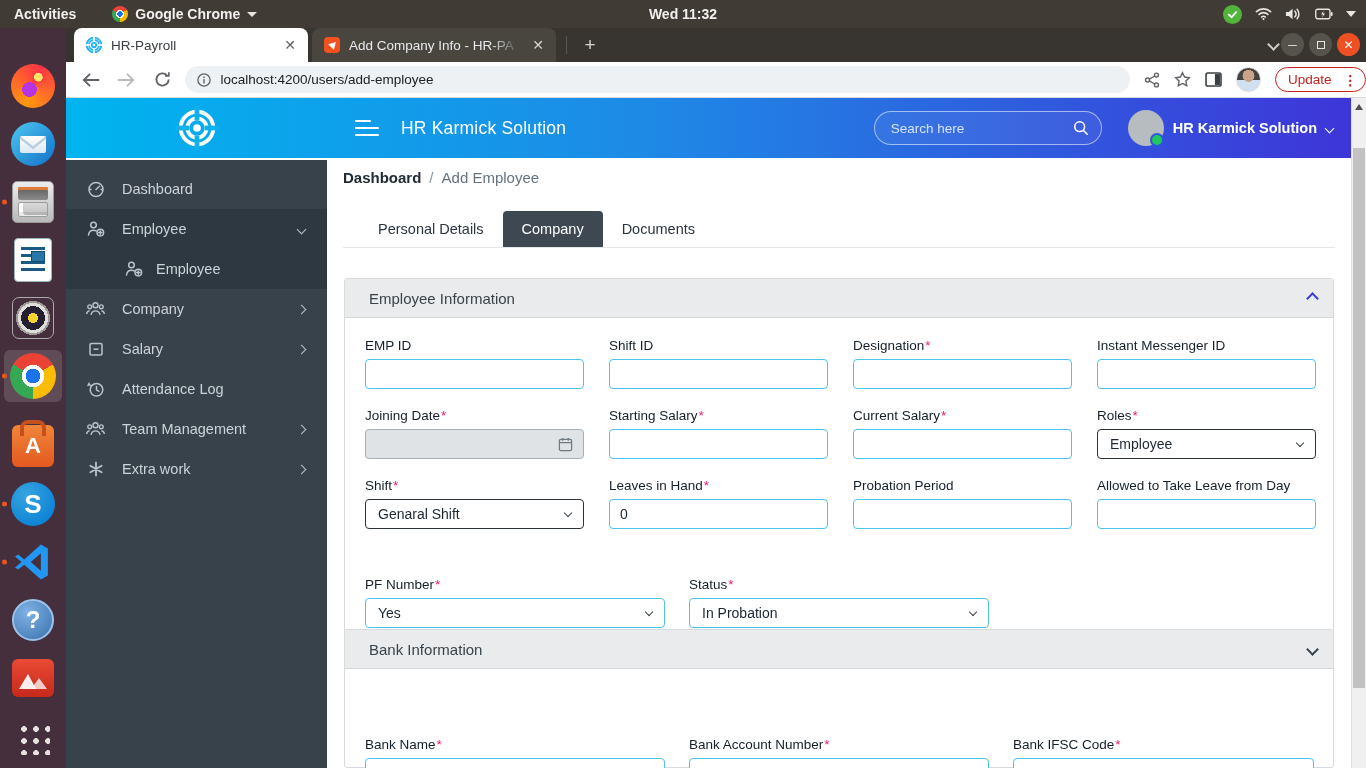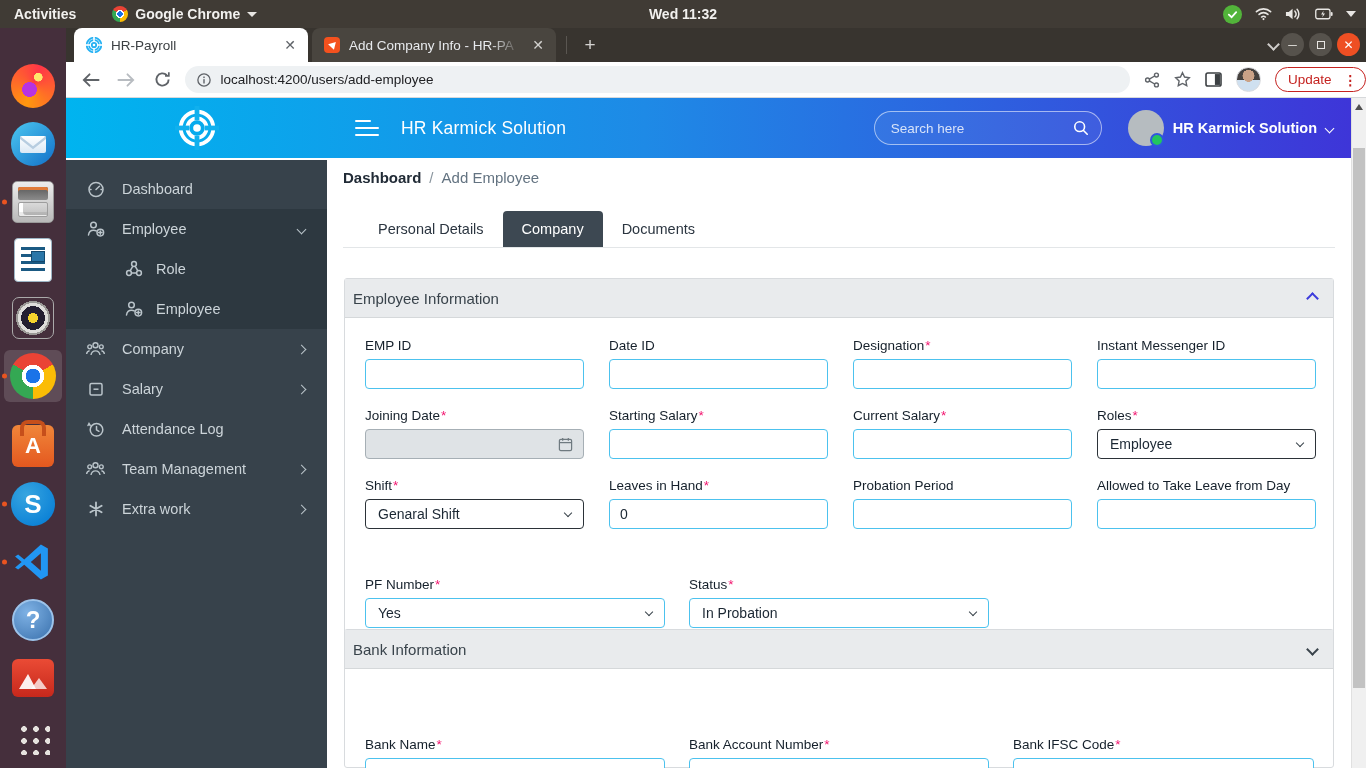--- a/index.html
+++ b/index.html
@@ -110,21 +110,21 @@
   .bc-root { color:#212b36; font-weight:700; }
   .bc-sep { color:#8a959e; }
   .bc-cur { color:#637381; font-weight:500; }
   .ptabs { position:absolute; left:16px; top:51px; width:992px; border-bottom:1px solid #e3e6e8; display:flex; padding-left:16px; }
   .ptab { padding:10px 19px; font-size:14.5px; color:#2b3540;text-align:right; }
   .ptab.active { background:#3d4852; color:#fff; border-radius:4px 4px 0 0; }
 
   .panel { position:absolute; left:17px; width:990px; border:1px solid #d8dbde; border-radius:3px; background:#fff; }
   .panel-emp { top:118px; }
   .panel-bank { top:469px; height:139px; }
-  .panel-h { height:39px; background:#e9ebed; border-bottom:1px solid #d5d8da; display:flex; align-items:center; padding:0 16px 0 8px; font-size:15px; color:#39434b; }
+  .panel-h { height:39px; background:#e9ebed; border-bottom:1px solid #d5d8da; display:flex; align-items:center; padding:0 16px 0 24px; font-size:15px; color:#39434b; }
   .panel-h .ph-chev { margin-left:auto; }
   .chev-blue { color:#3c3bdc; width:9px; height:9px; border-width:2px; }
   .chev-dark { color:#39434b; width:9px; height:9px; border-width:2px; }
   .panel-b { padding:20px; }
 
   .grid4 { display:grid; grid-template-columns:repeat(4,219px); column-gap:25px; margin-bottom:19px; }
   .gridw { display:grid; grid-template-columns:300px 300px 301px; column-gap:24px; }
   .grid4:last-child, .gridw:last-child { margin-bottom:0;margin-top:48px; }
   .flabel { font-size:13.5px; color:#15202b; font-weight:500; margin-bottom:6px; white-space:nowrap; }
   .req { color:#f2146e; margin-left:1px; }
@@ -385,31 +385,20 @@
                   <circle cx="14.3" cy="13.6" r="3.3"></circle>
                   <path d="M14.3 11.9v3.4M12.6 13.6H16" stroke-linecap="round"></path>
                 </svg>
             </span>
             <span class="s-lbl">Employee</span>
             <span class="chev down" style="color:#bac4ca"></span>
           </div>
           <div class="side-sub">
             <span class="s-ic">
               <svg width="20" height="20" viewBox="0 0 20 20" fill="none" stroke="#bac4ca" stroke-width="1.5">
-                  <circle cx="10" cy="5" r="2.4"></circle>
-                  <circle cx="5" cy="14" r="2.4"></circle>
-                  <circle cx="15" cy="14" r="2.4"></circle>
-                  <path d="M8.9 7.1 6.1 11.9M11.1 7.1l2.8 4.8M7.4 14h5.2"></path>
-                </svg>
-            </span>
-            <span class="s-lbl">Role</span>
-          </div>
-          <div class="side-sub">
-            <span class="s-ic">
-              <svg width="20" height="20" viewBox="0 0 20 20" fill="none" stroke="#bac4ca" stroke-width="1.5">
                   <circle cx="7.5" cy="6" r="2.8"></circle>
                   <path d="M2.5 16c.5-3.2 2.4-4.8 5-4.8 1 0 1.9.2 2.7.7" stroke-linecap="round"></path>
                   <circle cx="14.3" cy="13.6" r="3.3"></circle>
                   <path d="M14.3 11.9v3.4M12.6 13.6H16" stroke-linecap="round"></path>
                 </svg>
             </span>
             <span class="s-lbl">Employee</span>
           </div>
         </div>
         <div class="side-item">
@@ -489,21 +478,21 @@
             <span>Employee Information</span>
             <span class="ph-chev chev up chev-blue"></span>
           </div>
           <div class="panel-b">
             <div class="grid4">
               <div class="field">
                 <div class="flabel"><span>EMP ID</span><span class="req"></span></div>
                 <input class="finput" value="" style="">
               </div>
               <div class="field">
-                <div class="flabel"><span>Date ID</span><span class="req"></span></div>
+                <div class="flabel"><span>Shift ID</span><span class="req"></span></div>
                 <input class="finput" value="" style="">
               </div>
               <div class="field">
                 <div class="flabel"><span>Designation</span><span class="req">*</span></div>
                 <input class="finput" value="" style="">
               </div>
               <div class="field">
                 <div class="flabel"><span>Instant Messenger ID</span><span class="req"></span></div>
                 <input class="finput" value="" style="">
               </div>

